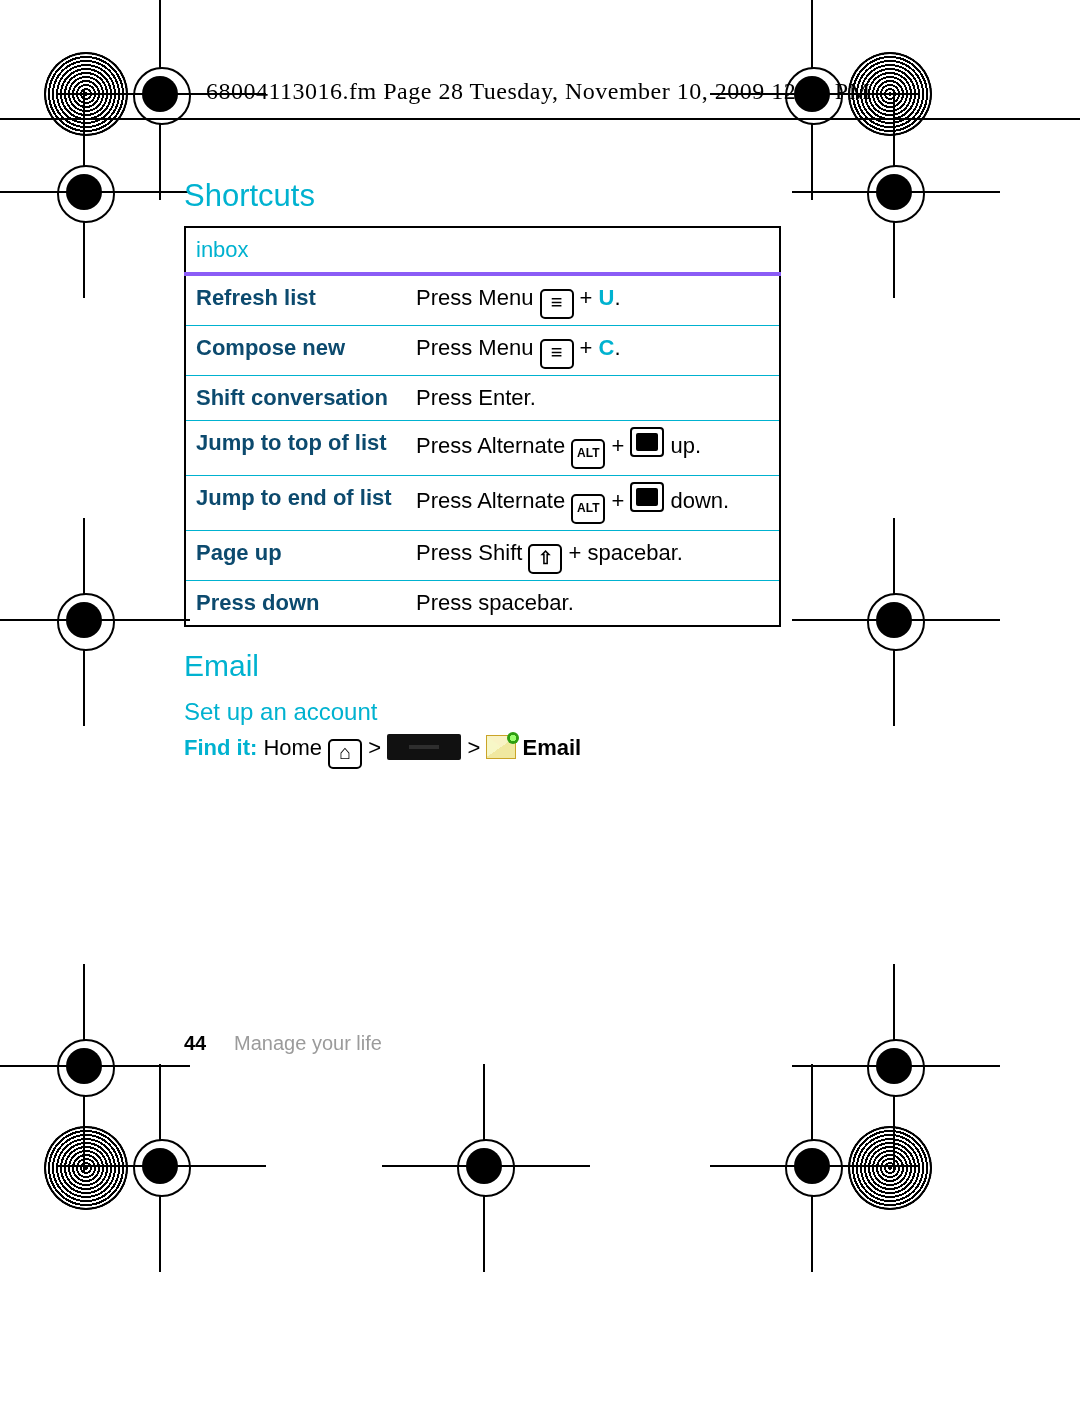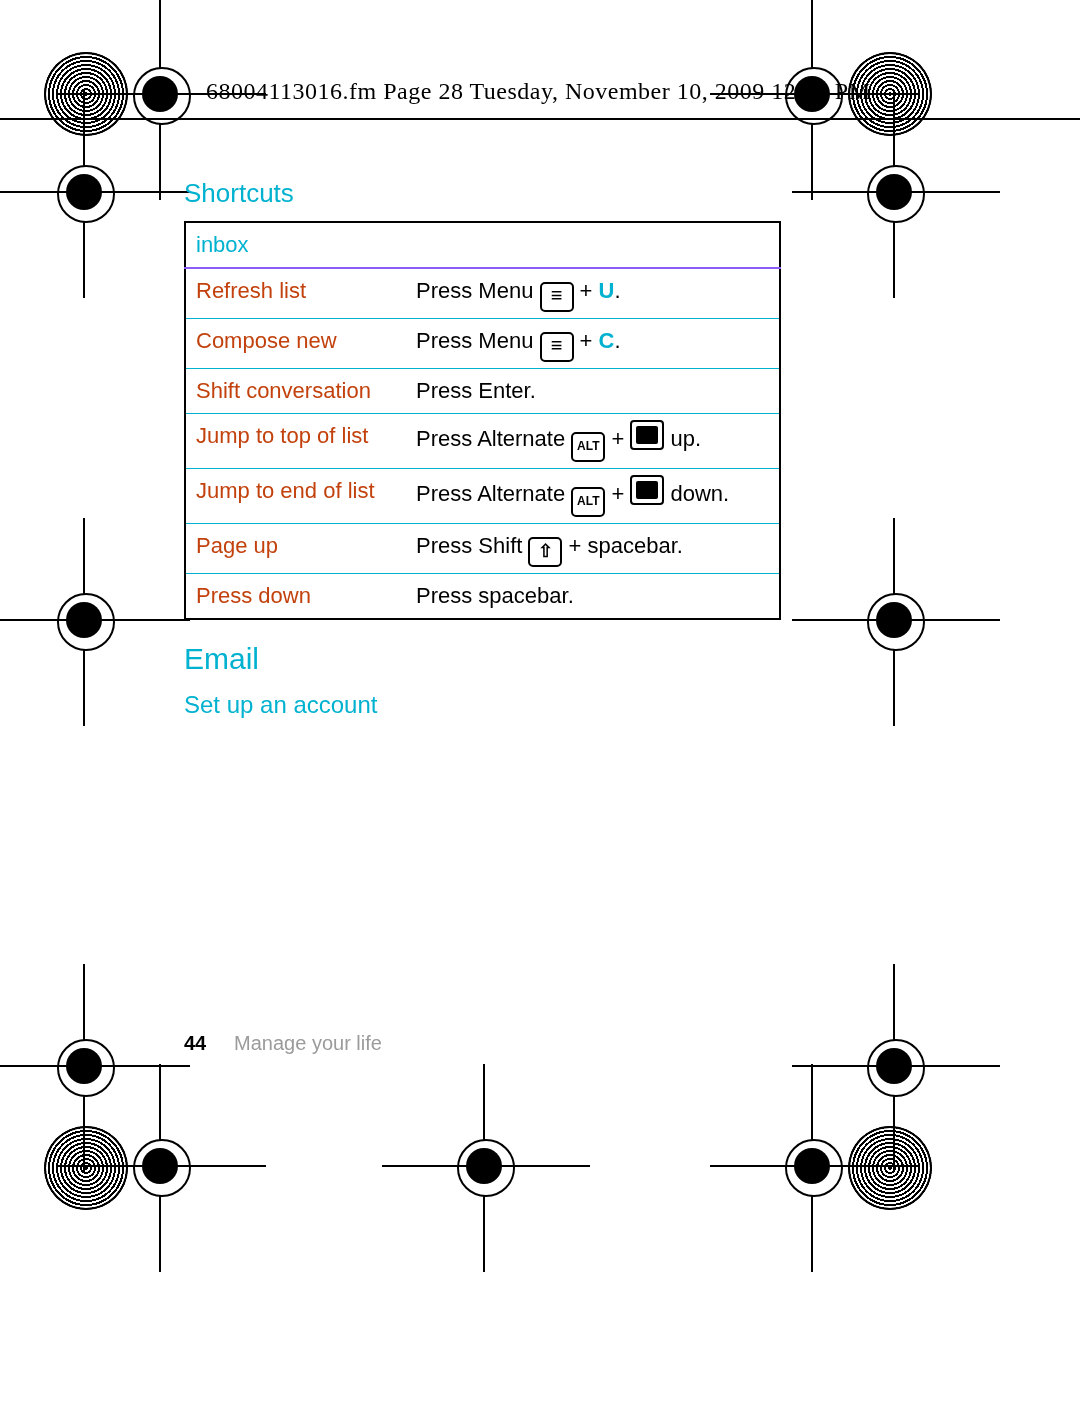--- a/index.html
+++ b/index.html
@@ -54,46 +54,46 @@
     position: absolute;
     left: 184px;
     width: 600px;
     top: 178px;
   }
 
   .cyan     { color: #00b2d0; }
   .cyan-b   { color: #00b2d0; font-weight: bold; }
   .grey     { color: #9b9b9b; }
   .h1       { font-size: 30px; font-weight: normal; margin: 22px 0 8px 0; }
-  .h2       { font-size: 26px; font-weight: normal; margin: 0 0 12px 0; }
+  .h2       { font-size: 31px; font-weight: normal; margin: 0 0 12px 0; }
   .h3       { font-size: 24px; font-weight: normal; margin: 15px 0 8px 0; }
 
   table.shortcuts {
     width: 597px;
     border: 2px solid #000;
     border-collapse: collapse;
     font-size: 22px;
     line-height: 32px;
   }
   table.shortcuts th {
     text-align: left;
     font-weight: normal;
     color: #00b2d0;
     padding: 6px 10px;
-    border-bottom: 2px solid #8b5cf6;
+    border-bottom: 4px solid #8b5cf6;
     font-size: 22px;
   }
   table.shortcuts td {
     border-top: 1px solid #00b2d0;
     vertical-align: top;
     padding: 6px 10px;
   }
   table.shortcuts td.first {
-    color: #c2410c;
-    font-weight: normal;
+    color: #0c4a6e;
+    font-weight: bold;
     width: 200px;
   }
 
   
   .key {
     display: inline-block;
     min-width: 26px;
     height: 26px;
     border: 2px solid #000;
     border-radius: 5px;
@@ -280,20 +280,25 @@
     <tr>
       <td class="first">Press down</td>
       <td>Press spacebar.</td>
     </tr>
   </tbody>
     </table>
 
   <div class="h1 cyan">Email</div>
   <div class="h3 cyan">Set up an account</div>
 
+  <div class="findit">
+    <span class="cyan-b">Find it:</span><span> Home </span><span class="key home"></span><span> &gt; </span><span class="appbox"></span><span> &gt; </span>
+    <span class="mailicon"></span>
+    <b>Email</b>
+  </div>
 
 </div>
 
 <div class="footer">
   <b>44</b>
   &nbsp;&nbsp;&nbsp;
   <span class="grey">Manage your life</span>
 </div>
 
 </body></html>

